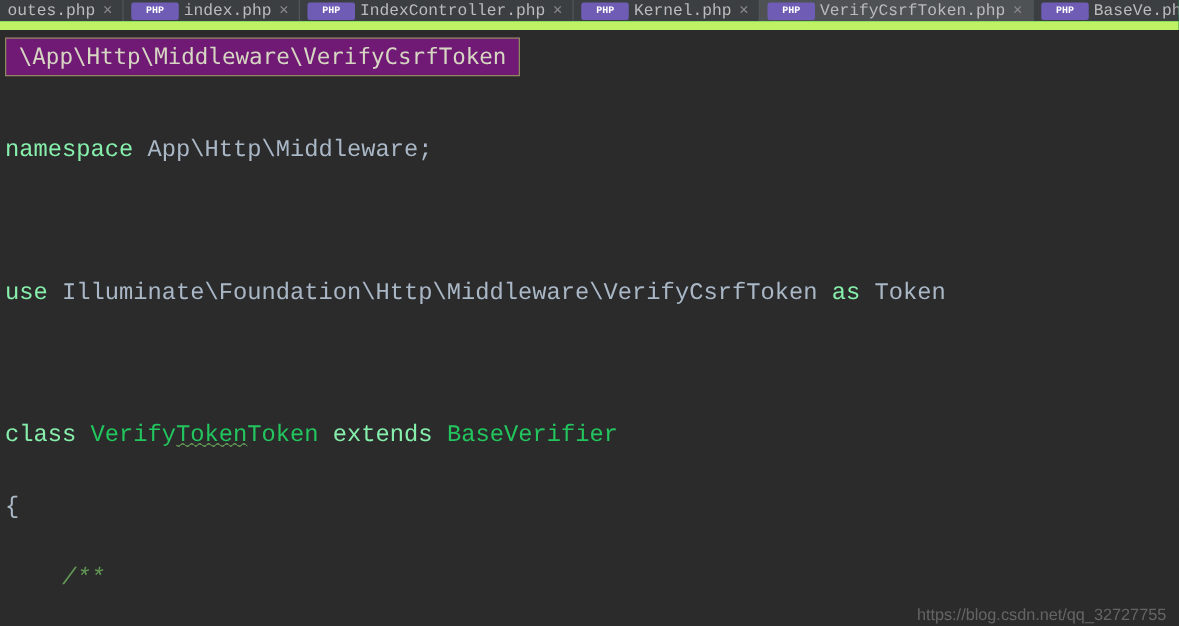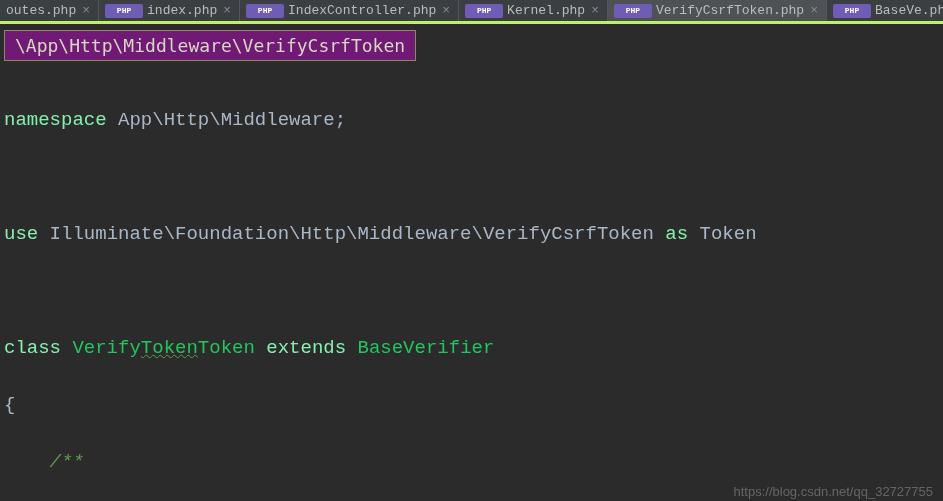--- a/index.html
+++ b/index.html
@@ -14,21 +14,21 @@
       font-size: 18px;
       overflow: hidden;
       width: 943px;
       height: 501px;
     }
     .tabs-bar {
       background: #22c55e;
       display: flex;
       align-items: center;
       height: 24px;
-      border-bottom: 3px solid #bef264;
+      border-bottom: 7px solid #bef264;
       overflow: hidden;
     }
     .tab {
       display: flex;
       align-items: center;
       padding: 2px 8px 2px 6px;
       height: 100%;
       background: #3c3f41;
       border-right: 1px solid #515658;
       font-size: 13px;

